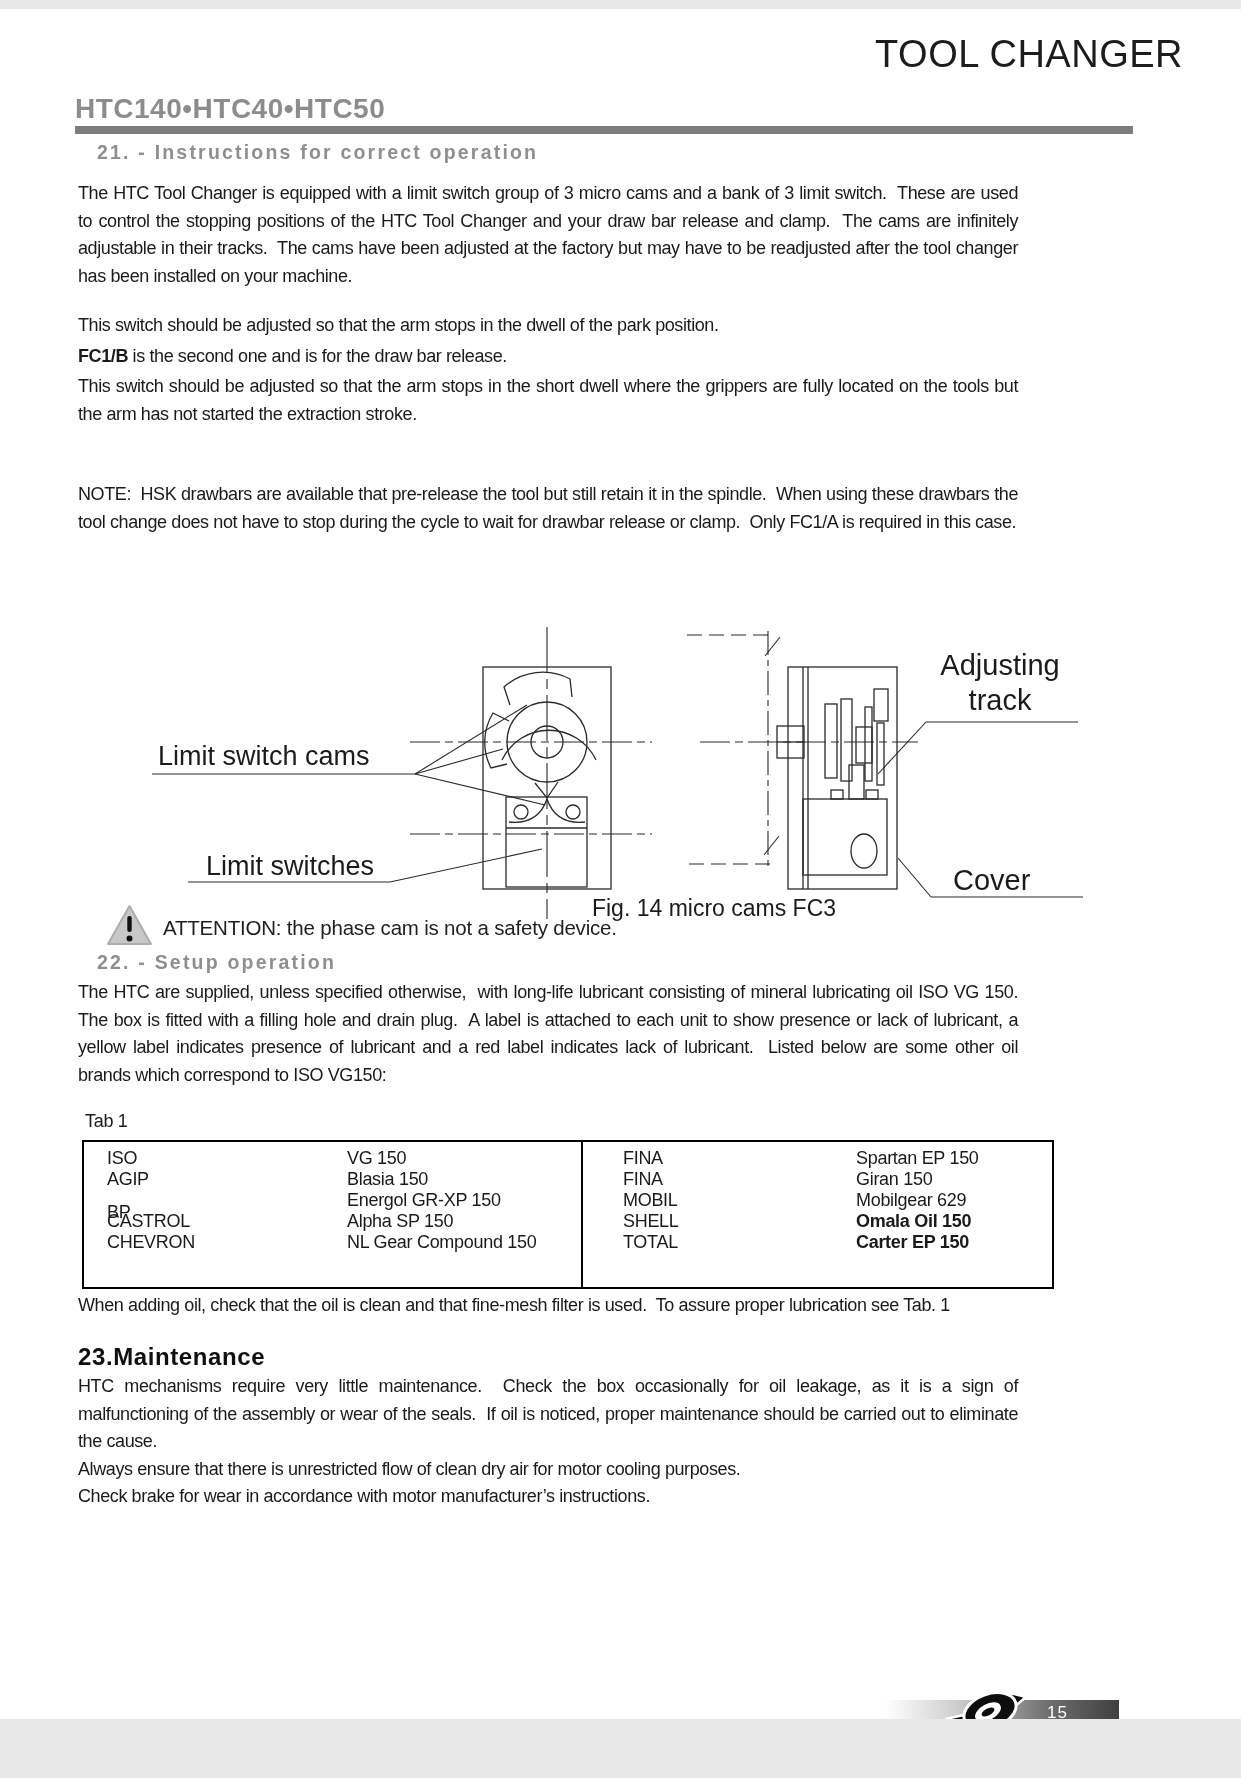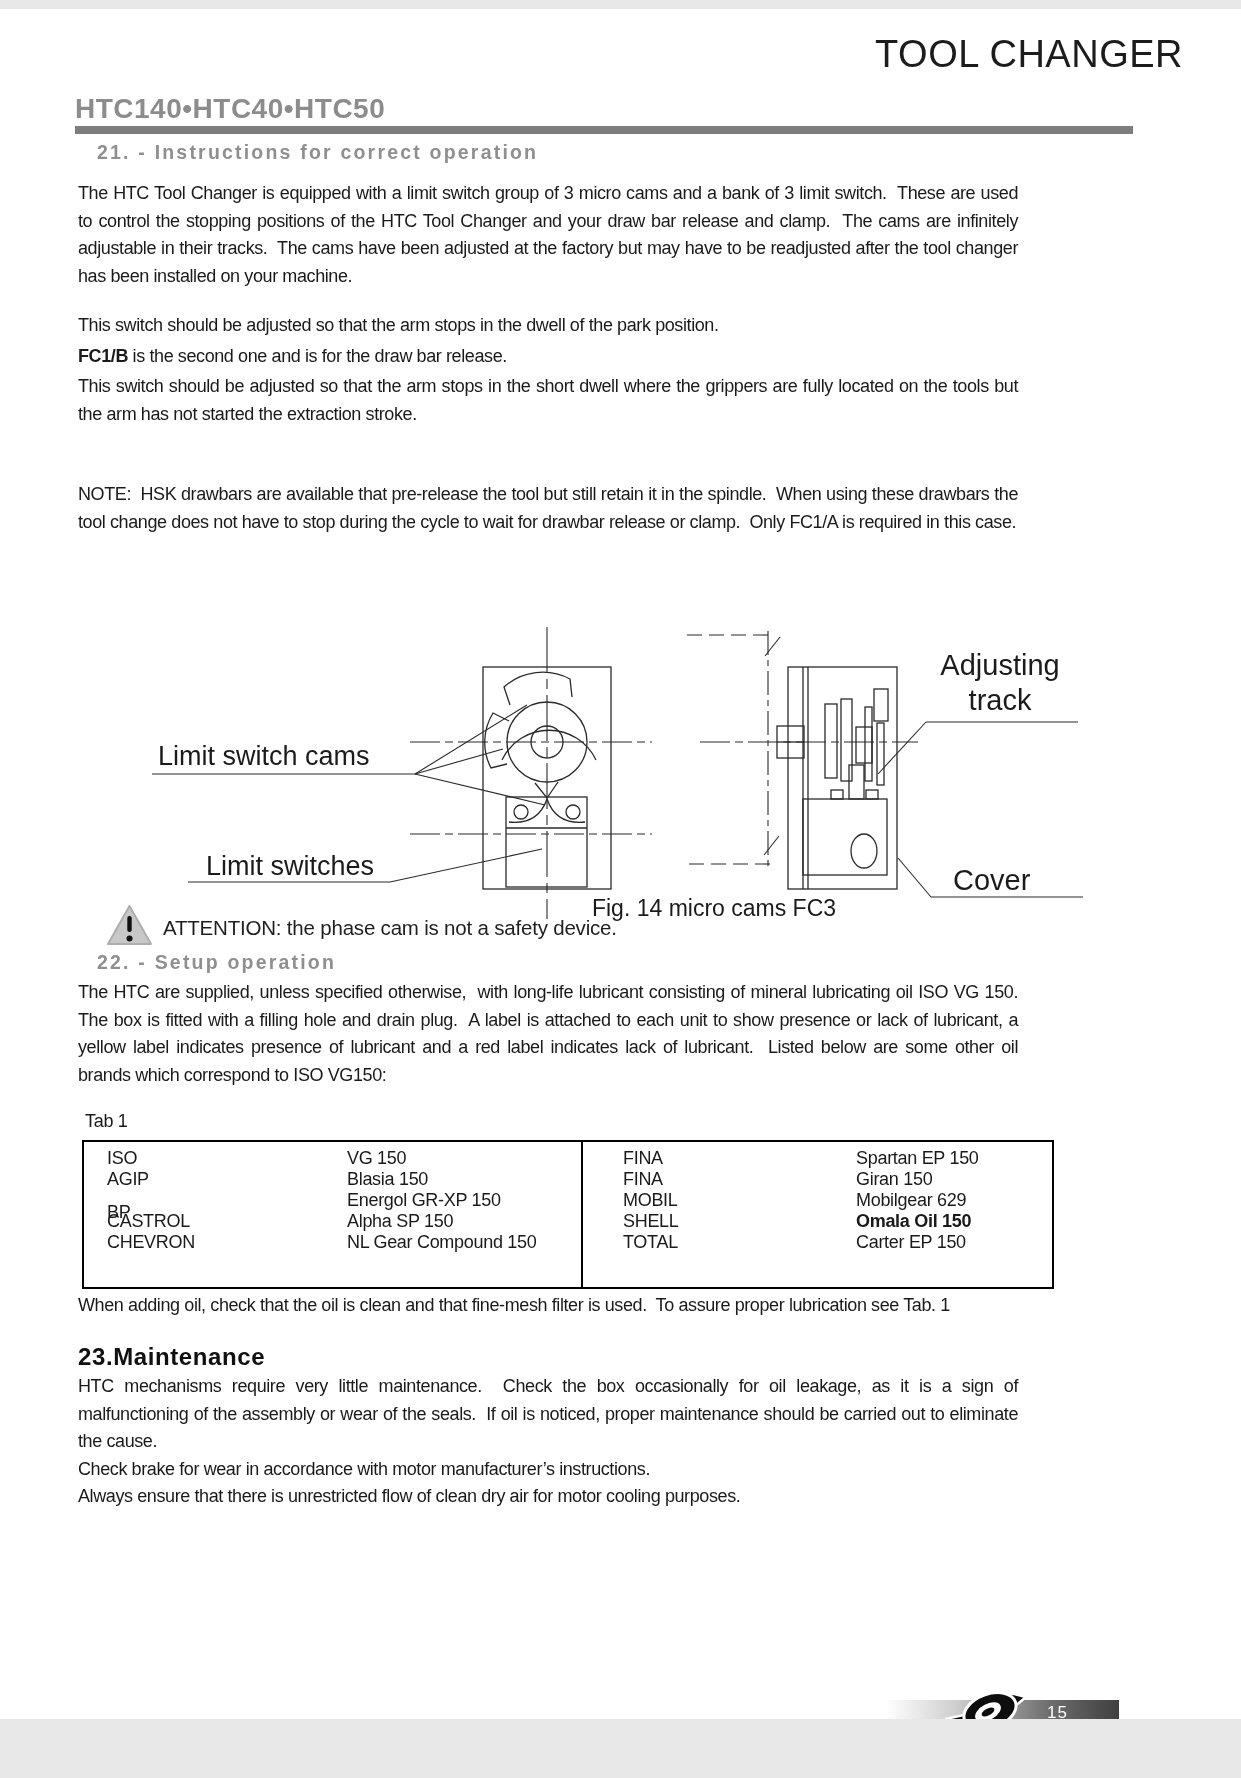--- a/index.html
+++ b/index.html
@@ -152,30 +152,30 @@
 
     <span class="tcell" style="top:6px;left:539px;">FINA</span>
     <span class="tcell" style="top:6px;left:772px;">Spartan EP 150</span>
     <span class="tcell" style="top:27px;left:539px;">FINA</span>
     <span class="tcell" style="top:27px;left:772px;">Giran 150</span>
     <span class="tcell" style="top:48px;left:539px;">MOBIL</span>
     <span class="tcell" style="top:48px;left:772px;">Mobilgear 629</span>
     <span class="tcell" style="top:69px;left:539px;">SHELL</span>
     <span class="tcell" style="top:69px;left:772px;font-weight:bold;">Omala Oil 150</span>
     <span class="tcell" style="top:90px;left:539px;">TOTAL</span>
-    <span class="tcell" style="top:90px;left:772px;">Carter EP 150</span>
+    <span class="tcell" style="top:90px;left:772px;font-weight:bold;">Carter EP 150</span>
   </div>
 
   <div class="abs body-text" style="top:1283px;left:78px;">When adding oil, check that the oil is clean and that fine-mesh filter is used.  To assure proper lubrication see Tab. 1</div>
 
   <div class="abs h-black" style="top:1334px;left:78px;">23.Maintenance</div>
   <div class="abs" style="top:1364px;left:78px;">
     <div class="body-text" style="position:static;">HTC mechanisms require very little maintenance.  Check the box occasionally for oil leakage, as it is a sign of malfunctioning of the assembly or wear of the seals.  If oil is noticed, proper maintenance should be carried out to eliminate the cause.</div>
+    <div class="line-text" style="position:static;">Always ensure that there is unrestricted flow of clean dry air for motor cooling purposes.</div>
     <div class="line-text" style="position:static;">Check brake for wear in accordance with motor manufacturer’s instructions.</div>
-    <div class="line-text" style="position:static;">Always ensure that there is unrestricted flow of clean dry air for motor cooling purposes.</div>
   </div>
 
   <div class="abs footer-bar" style="top:1691px;left:885px;width:234px;height:31px;"></div>
   <svg class="abs" style="top:1674px;left:938px;" width="104" height="60" viewBox="0 0 104 60">
     <path d="M14 44 L36 36 L30 48 Z" fill="#0d0d0d" stroke="#ffffff" stroke-width="2.5" stroke-linejoin="round"></path>
     <path d="M8 36 L30 31 L22 42 Z" fill="#0d0d0d" stroke="#ffffff" stroke-width="2.5" stroke-linejoin="round"></path>
     <path d="M72 10 L88 14 L76 24 Z" fill="#0d0d0d" stroke="#ffffff" stroke-width="2.5" stroke-linejoin="round"></path>
     <ellipse cx="52" cy="28" rx="27" ry="17" transform="rotate(-20 52 28)" fill="#0d0d0d" stroke="#ffffff" stroke-width="3"></ellipse>
     <ellipse cx="50" cy="29" rx="14" ry="8" transform="rotate(-28 50 29)" fill="#ffffff"></ellipse>
     <ellipse cx="50" cy="29" rx="7" ry="3.5" transform="rotate(-28 50 29)" fill="#0d0d0d"></ellipse>

